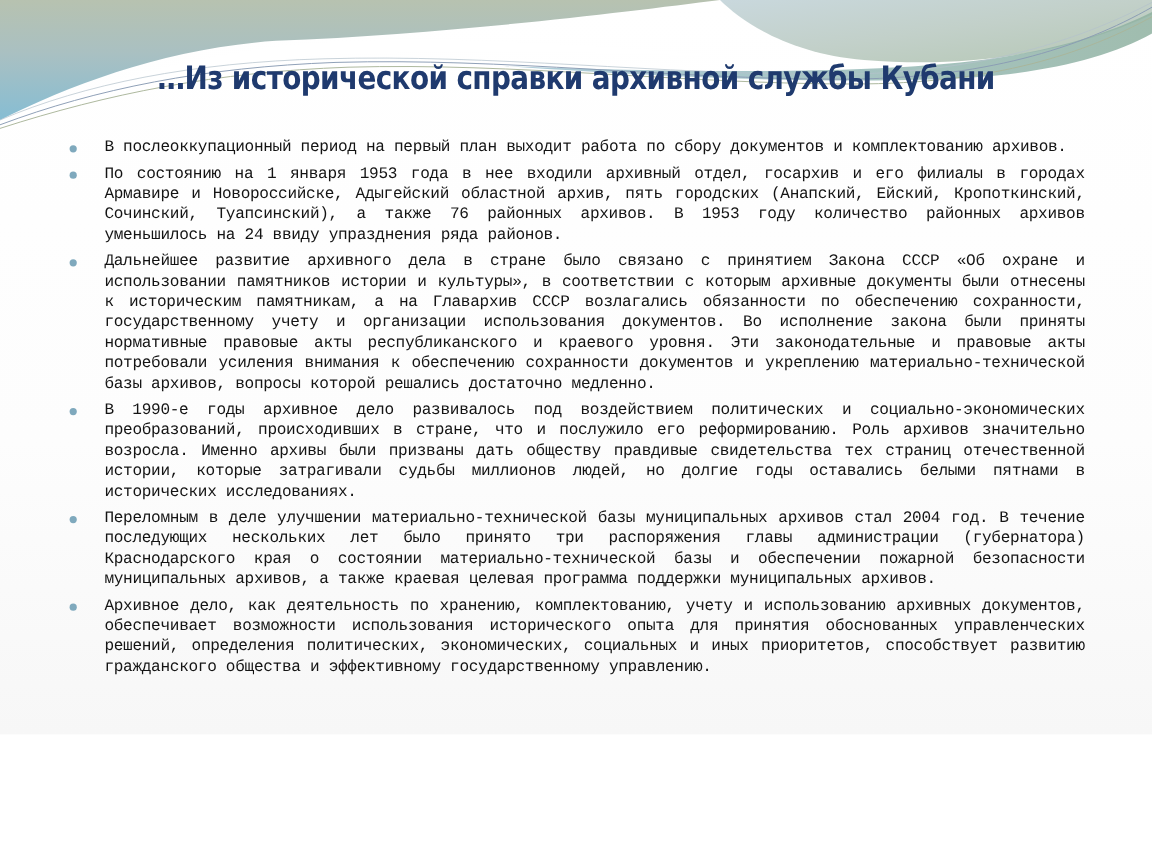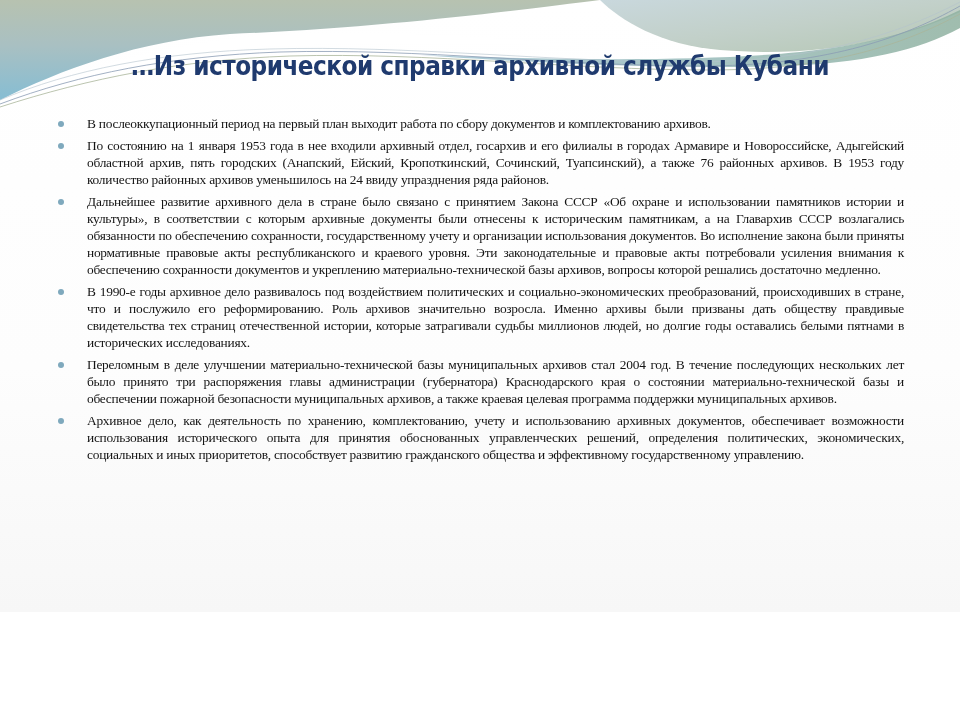--- a/index.html
+++ b/index.html
@@ -46,21 +46,21 @@
     }
     ul.bullets {
       list-style: none;
       margin: 0;
       padding: 0;
     }
     ul.bullets li {
       position: relative;
       padding-left: 31px;
       margin-bottom: 5px;
-      font-family: Liberation Serif, serif;
+      font-family: Liberation Mono, monospace;
       font-size: 13.4px;
       line-height: 17px;
       color: #141414;
       text-align: justify;
       letter-spacing: -0.25px;
     }
     .bullet-dot {
       position: absolute;
       left: 2px;
       top: 6px;

